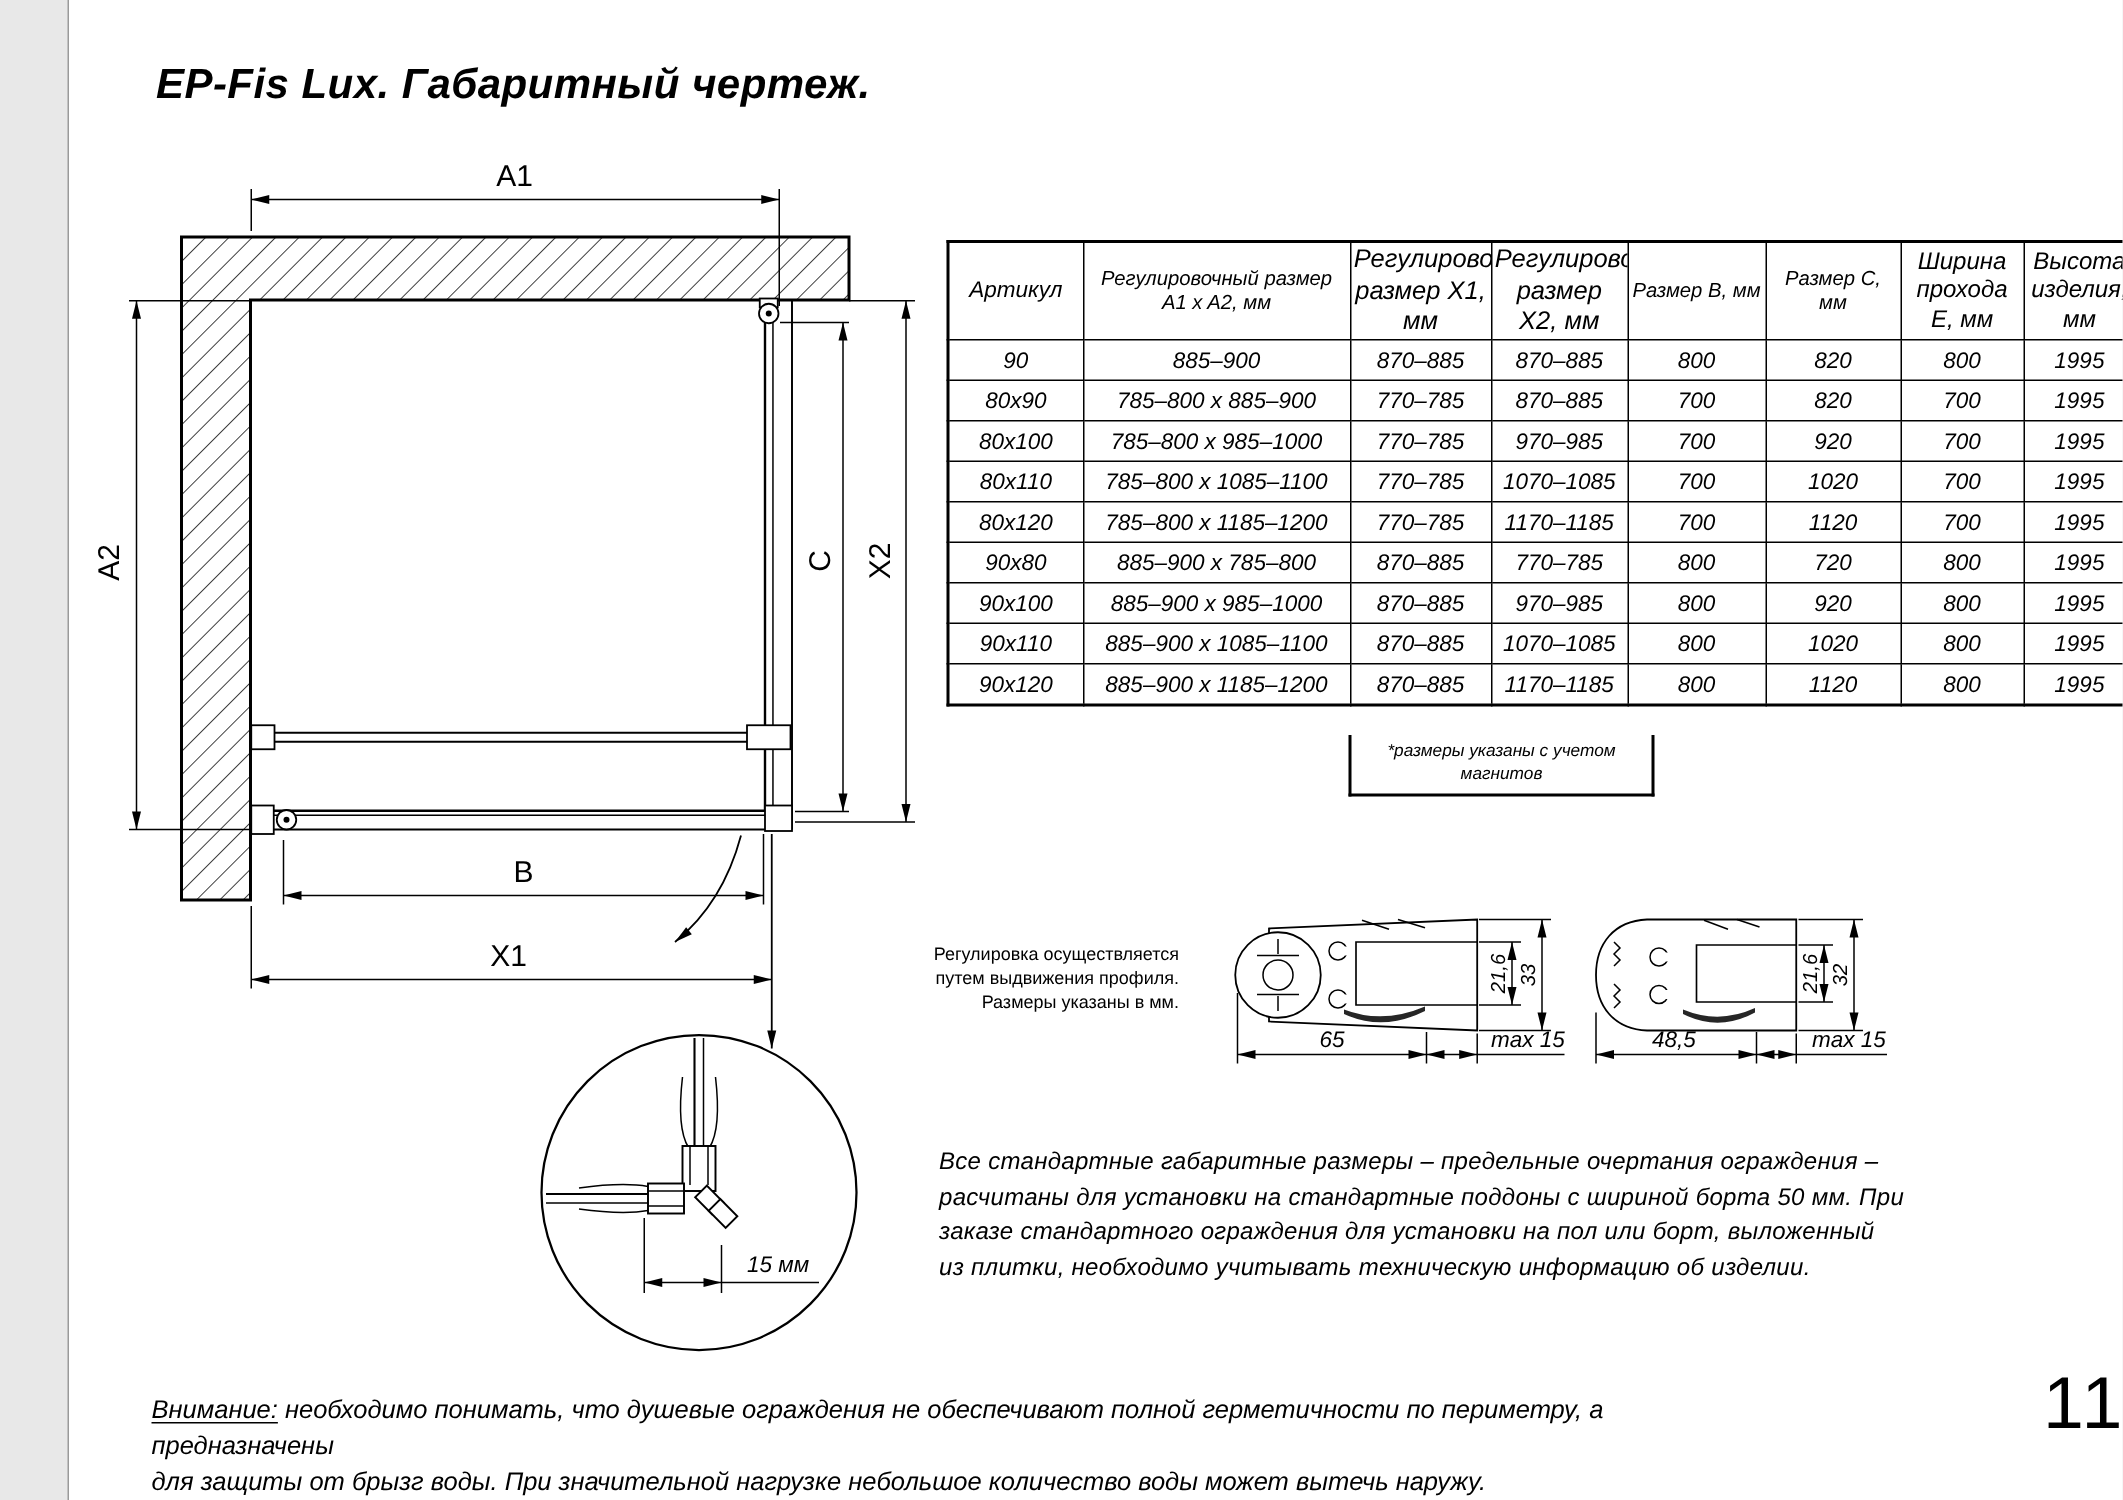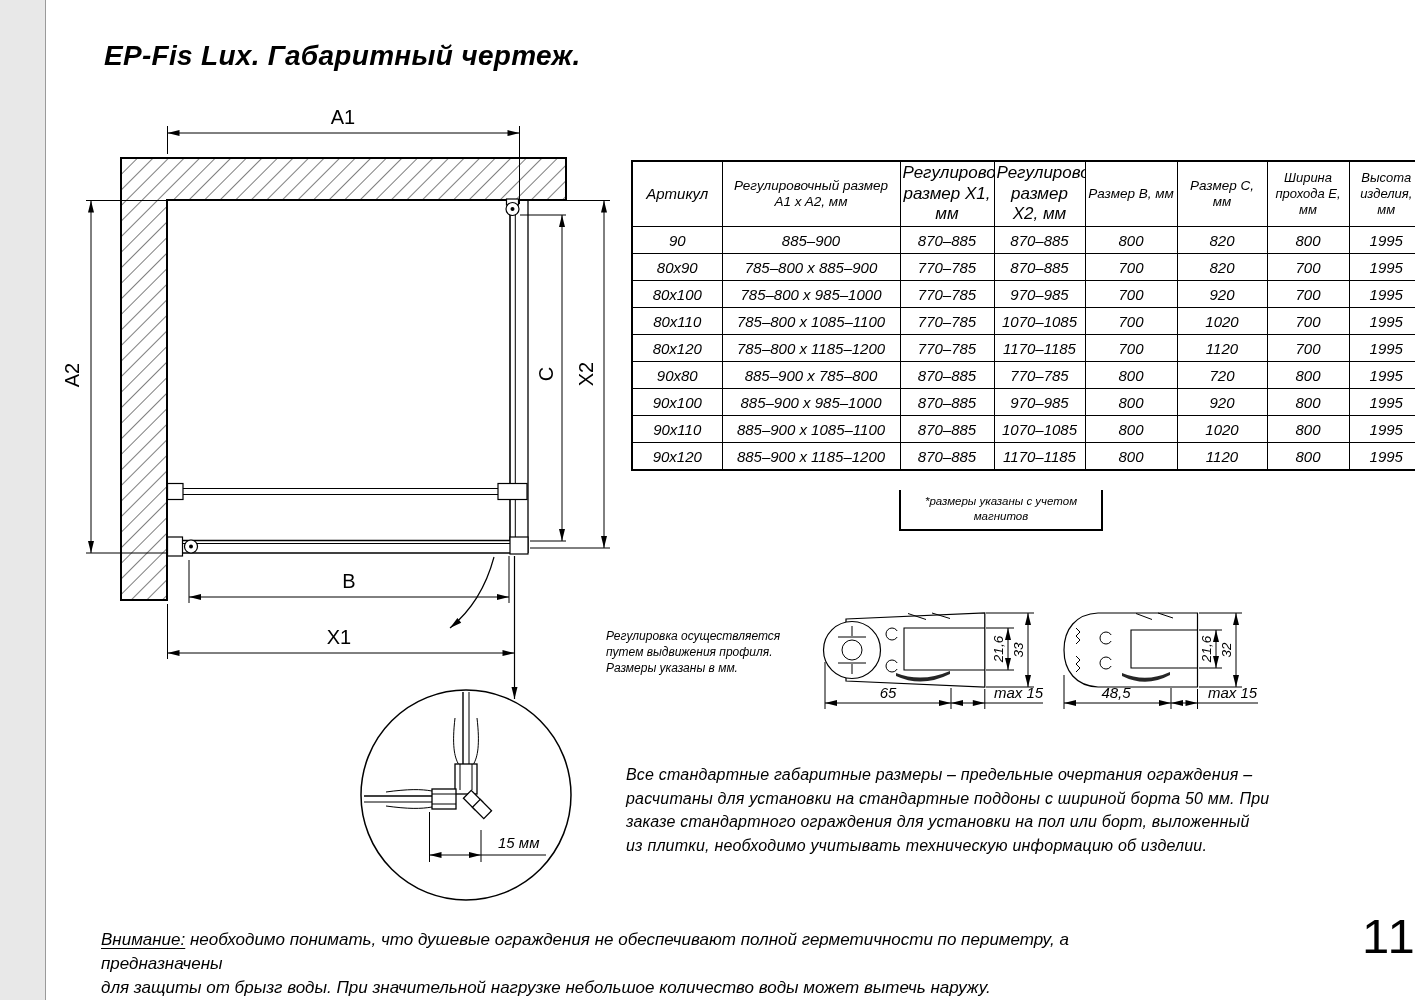--- a/index.html
+++ b/index.html
@@ -12,24 +12,24 @@
   table.dims{position:absolute;left:585px;top:160px;width:792px;border-collapse:collapse;
              table-layout:fixed;border:2px solid #000;}
   table.dims th,table.dims td{border:1px solid #000;text-align:center;vertical-align:middle;
              font-style:italic;padding:1px 2px;overflow:hidden;}
   table.dims th{height:52px;font-weight:normal;line-height:1.22;}
   table.dims td{height:24px;font-size:15px;white-space:nowrap;}
   th.h-art{font-size:15px;}
   th.h-a{font-size:13.5px;}
   th.h-x{font-size:17px;}
   th.h-bc{font-size:13.5px;}
-  th.h-e,th.h-h{font-size:13px;}
+  th.h-e,th.h-h{font-size:16px;}
   .footnote{left:853px;top:490px;width:188px;border:2px solid #000;border-top:none;
             font-size:11.5px;font-style:italic;text-align:center;padding:4px 6px 5px;line-height:1.3;}
-  .profnote{left:560px;top:629px;width:180px;font-size:12px;font-style:italic;text-align:left;
+  .profnote{left:560px;top:629px;width:180px;font-size:12px;text-align:right;
             line-height:1.32;white-space:pre-line;}
   .paragraph{left:580px;top:763px;width:745px;font-size:16px;font-style:italic;line-height:1.47;
              white-space:pre-line;letter-spacing:.2px;}
   .warning{left:55px;top:928px;width:1040px;font-size:17px;font-style:italic;line-height:1.42;}
   .warning .wlabel{text-decoration:underline;text-underline-offset:3px;}
   .warning .wtext{white-space:pre-line;}
   
   text.dimlab{font-family:"Liberation Sans",sans-serif;font-size:20px;fill:#000;}
   text.pdim{font-family:"Liberation Sans",sans-serif;font-size:13.5px;font-style:italic;fill:#000;}
   text.ddim{font-family:"Liberation Sans",sans-serif;font-size:15px;font-style:italic;fill:#000;}

